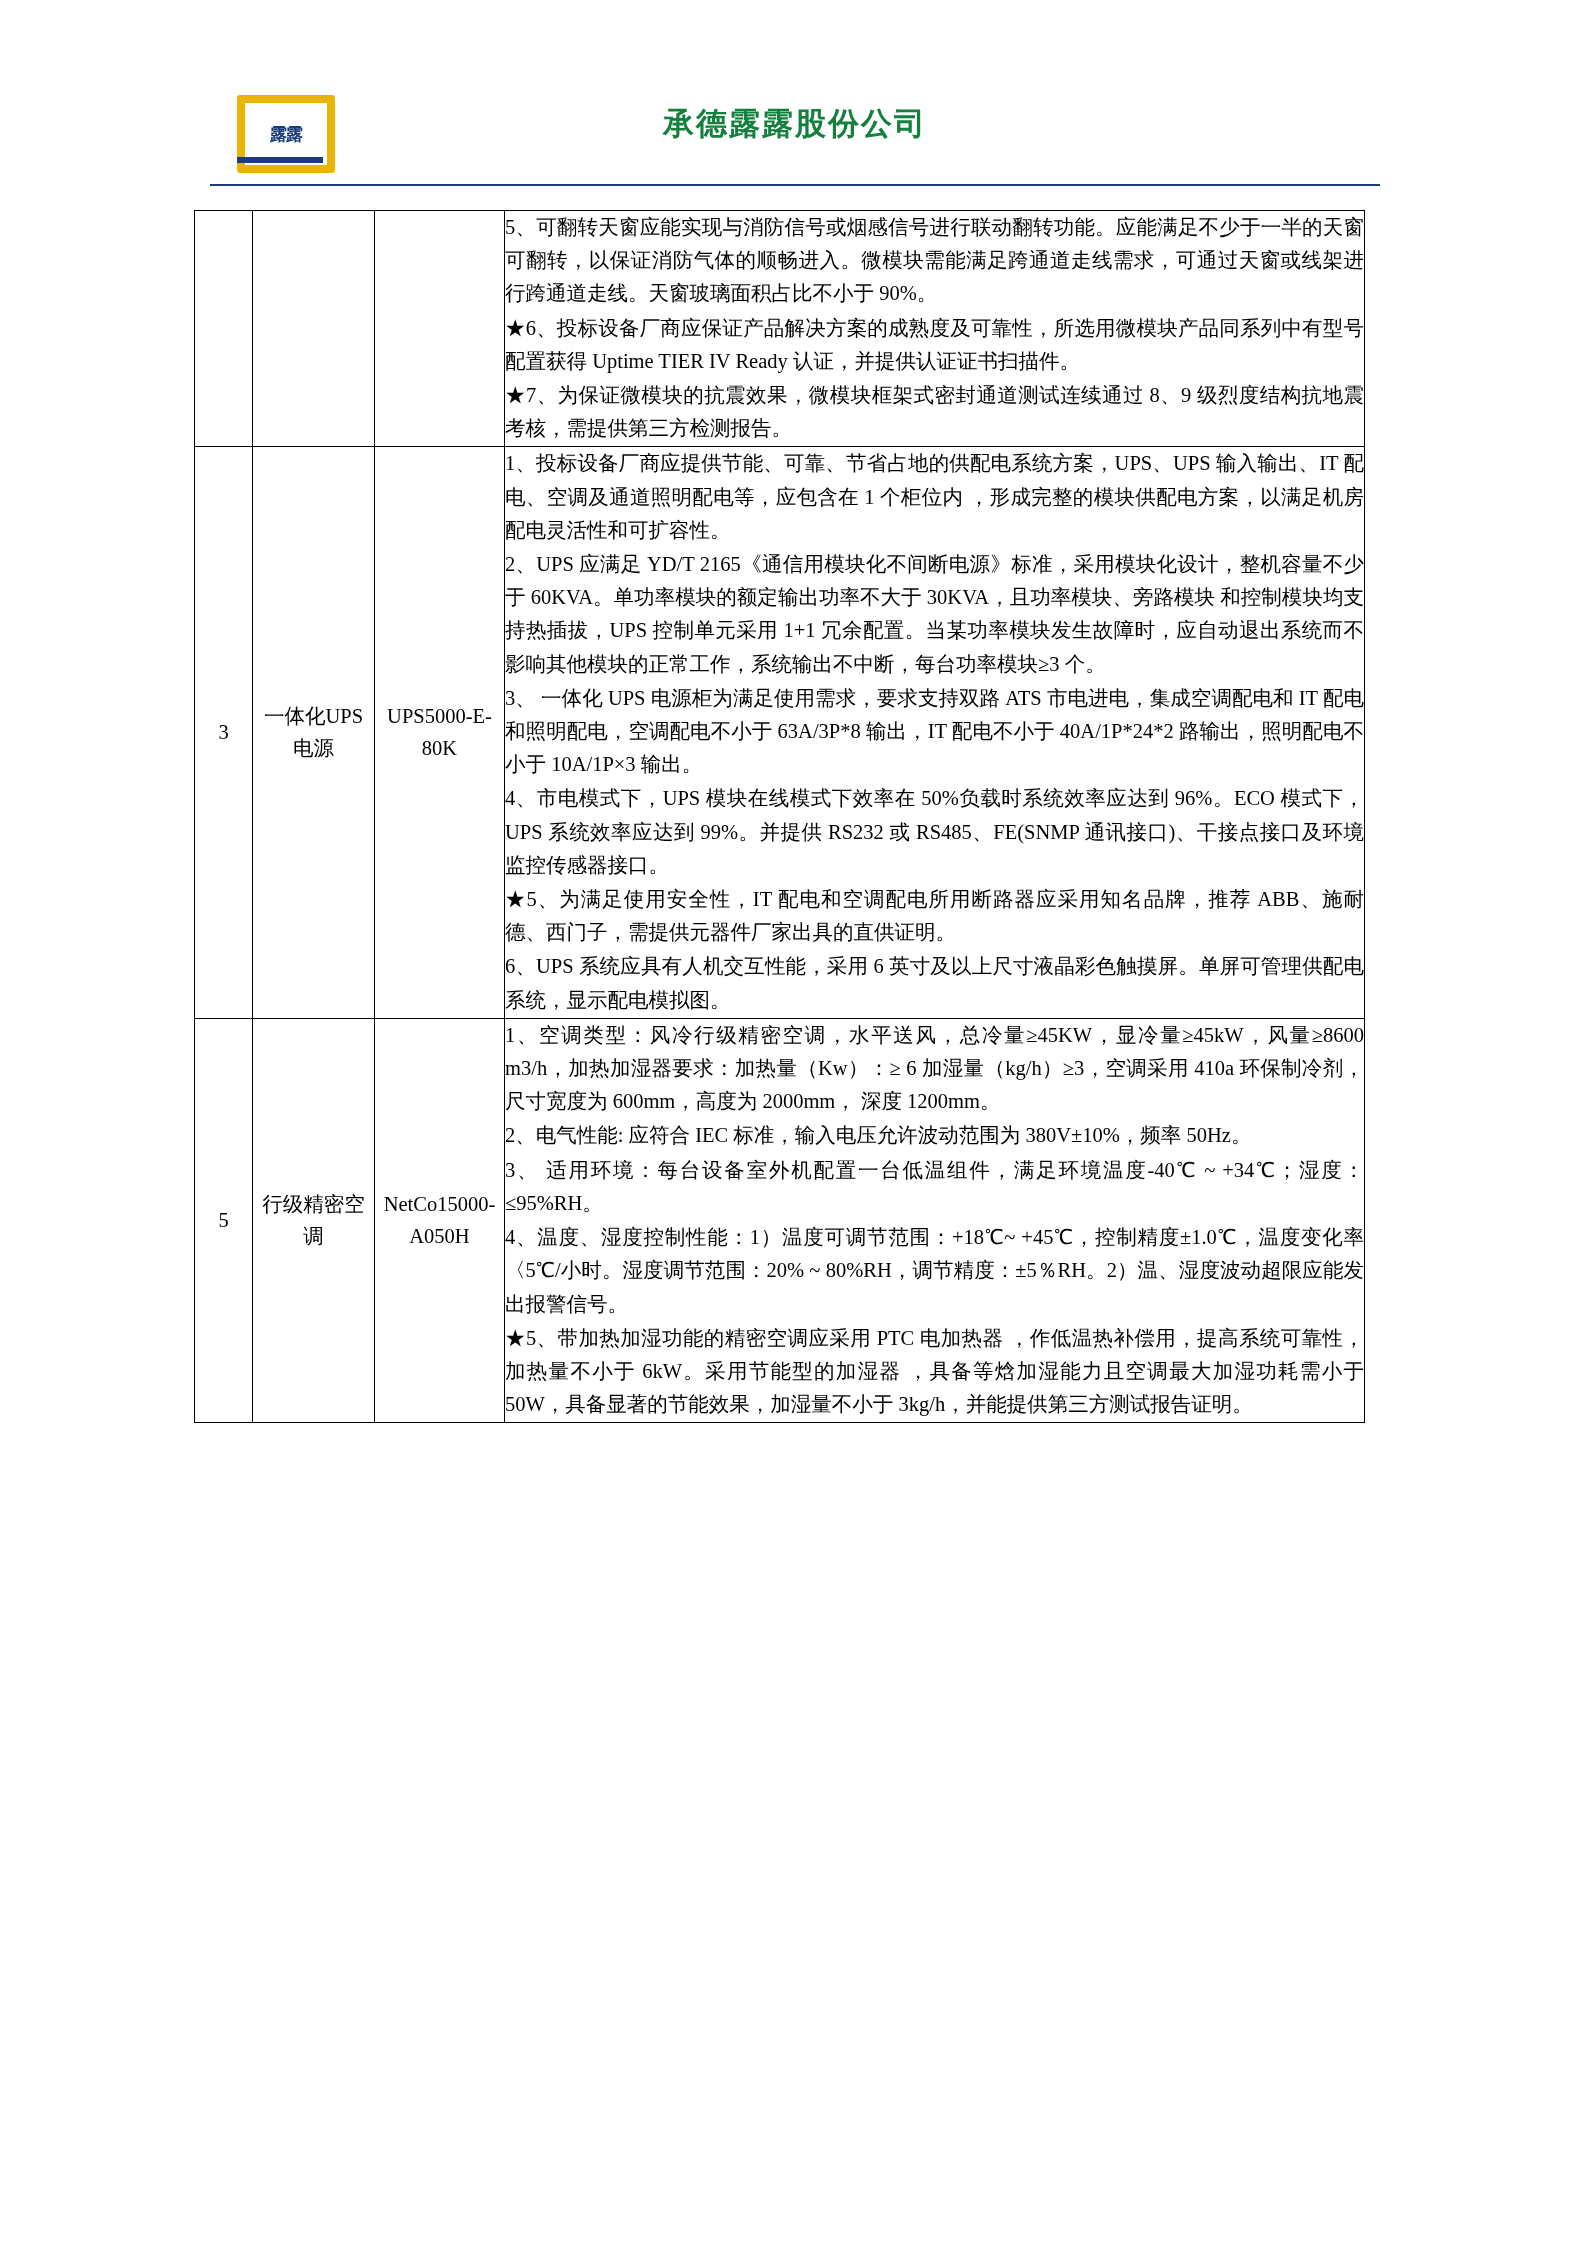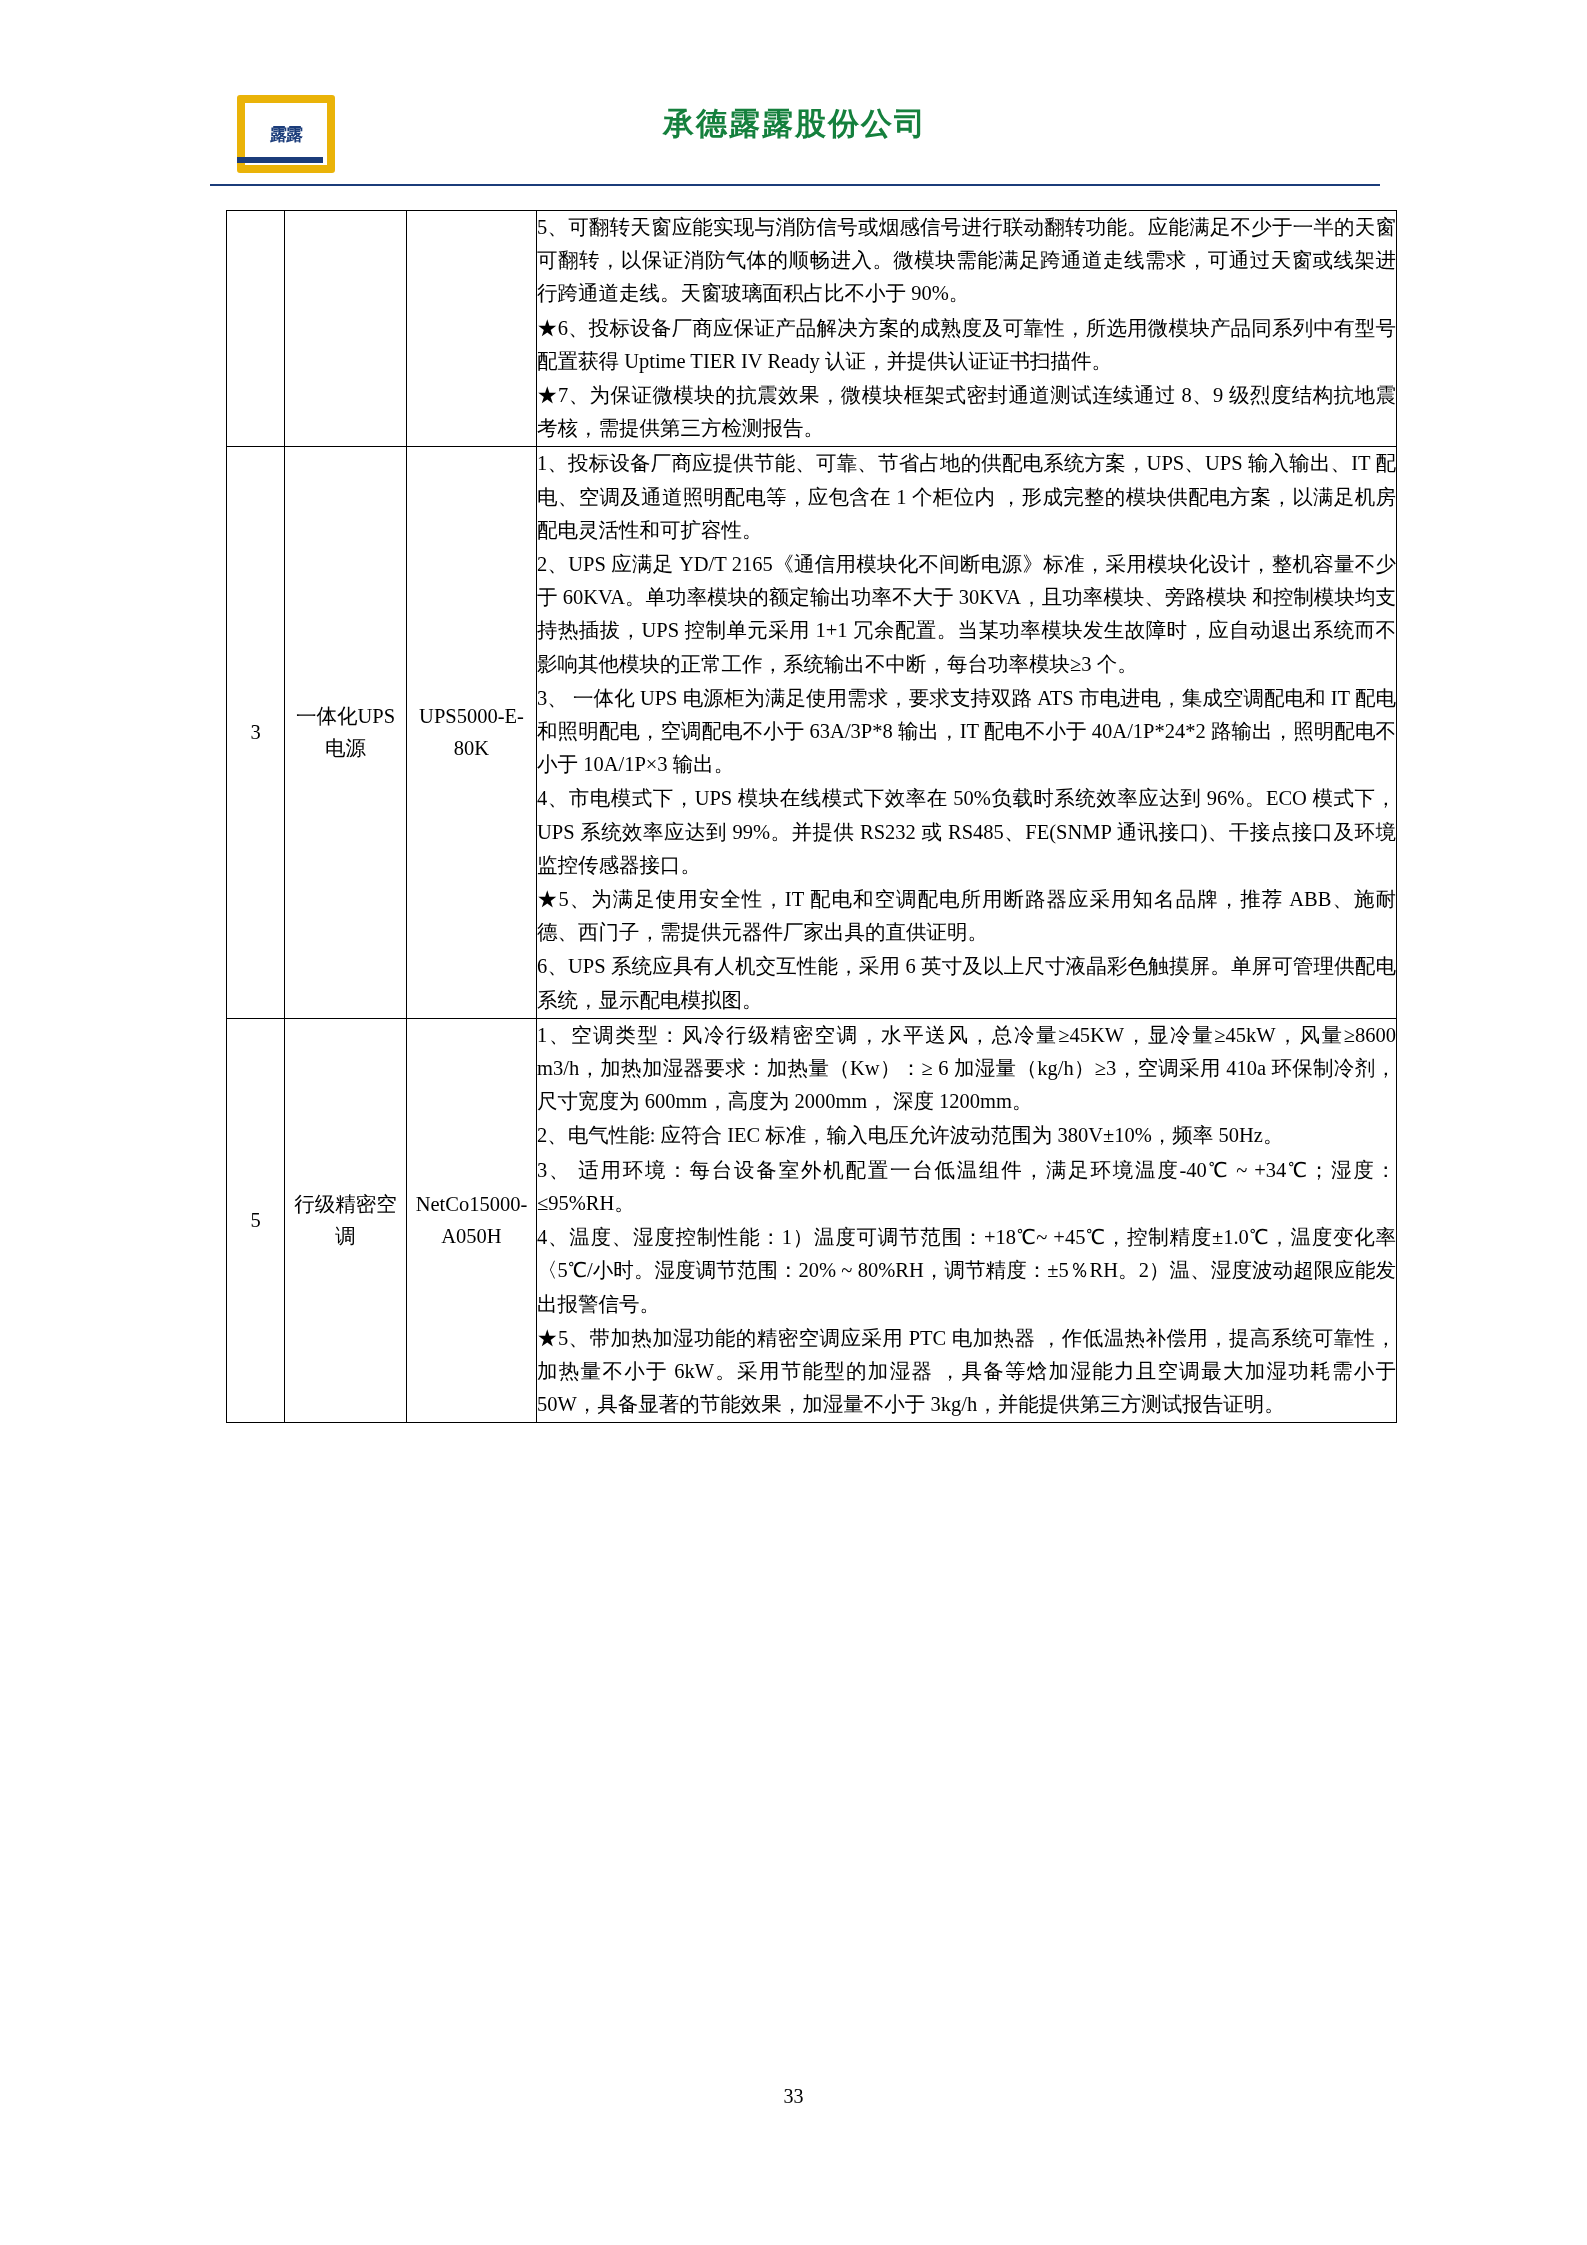--- a/index.html
+++ b/index.html
@@ -76,21 +76,21 @@
     position: absolute;
     left: 210px;
     top: 184px;
     width: 1170px;
     height: 0;
     border-top: 2px solid #1b3c7a;
   }
   
   .tbl {
     position: absolute;
-    left: 226px;
+    left: 194px;
     top: 210px;
     width: 1170px;
     border-collapse: collapse;
     table-layout: fixed;
   }
   .tbl td {
     border: 1.2px solid #000000;
     vertical-align: middle;
     padding: 0;
   }
@@ -182,14 +182,13 @@
           <p>1、空调类型：风冷行级精密空调，水平送风，总冷量≥45KW，显冷量≥45kW，风量≥8600 m3/h，加热加湿器要求：加热量（Kw）：≥ 6  加湿量（kg/h）≥3，空调采用 410a 环保制冷剂，尺寸宽度为 600mm，高度为 2000mm， 深度 1200mm。</p>
           <p>2、电气性能: 应符合 IEC 标准，输入电压允许波动范围为 380V±10%，频率 50Hz。</p>
           <p>3、 适用环境：每台设备室外机配置一台低温组件，满足环境温度-40℃ ~ +34℃；湿度：≤95%RH。</p>
           <p>4、温度、湿度控制性能：1）温度可调节范围：+18℃~ +45℃，控制精度±1.0℃，温度变化率〈5℃/小时。湿度调节范围：20% ~ 80%RH，调节精度：±5％RH。2）温、湿度波动超限应能发出报警信号。</p>
           <p>★5、带加热加湿功能的精密空调应采用 PTC 电加热器 ，作低温热补偿用，提高系统可靠性，加热量不小于 6kW。采用节能型的加湿器 ，具备等焓加湿能力且空调最大加湿功耗需小于 50W，具备显著的节能效果，加湿量不小于 3kg/h，并能提供第三方测试报告证明。</p>
         </td>
       </tr>
     </tbody>
   </table>
 
-  <div class="page-num">33</div>
 </div>
 
 </body></html>

